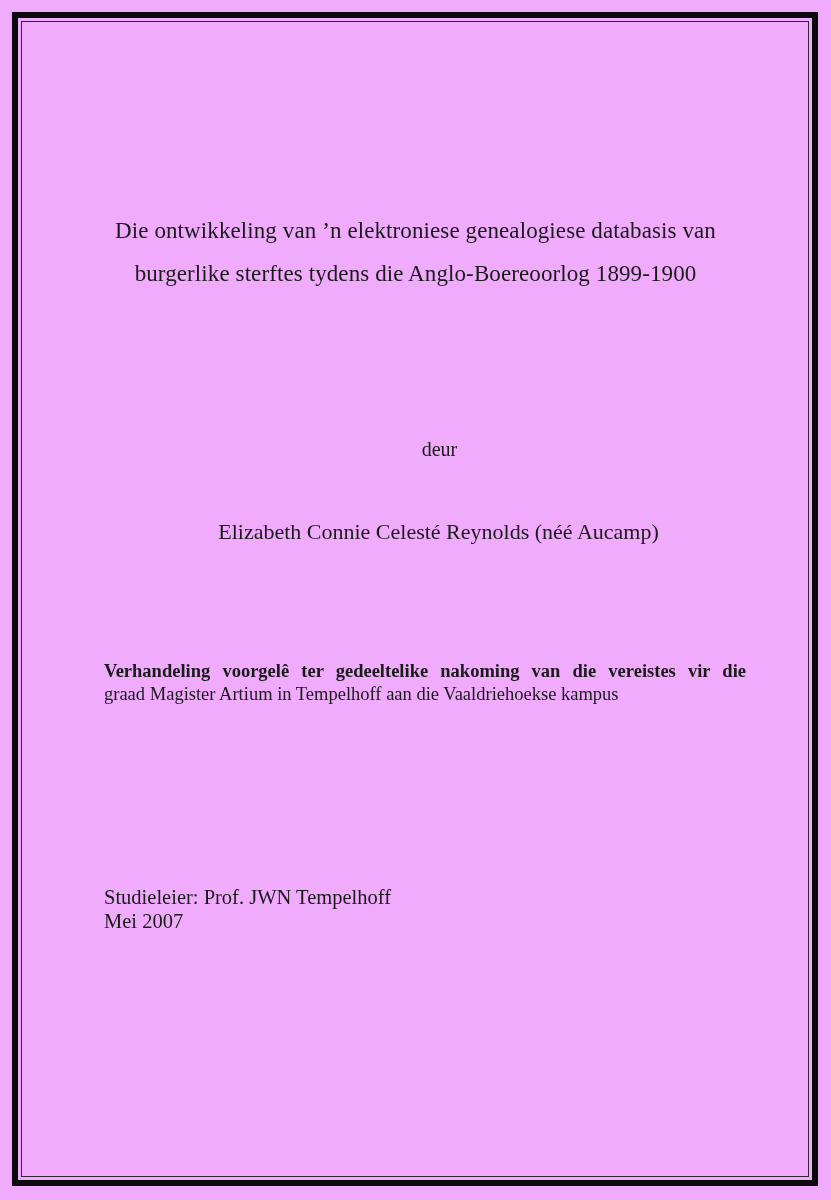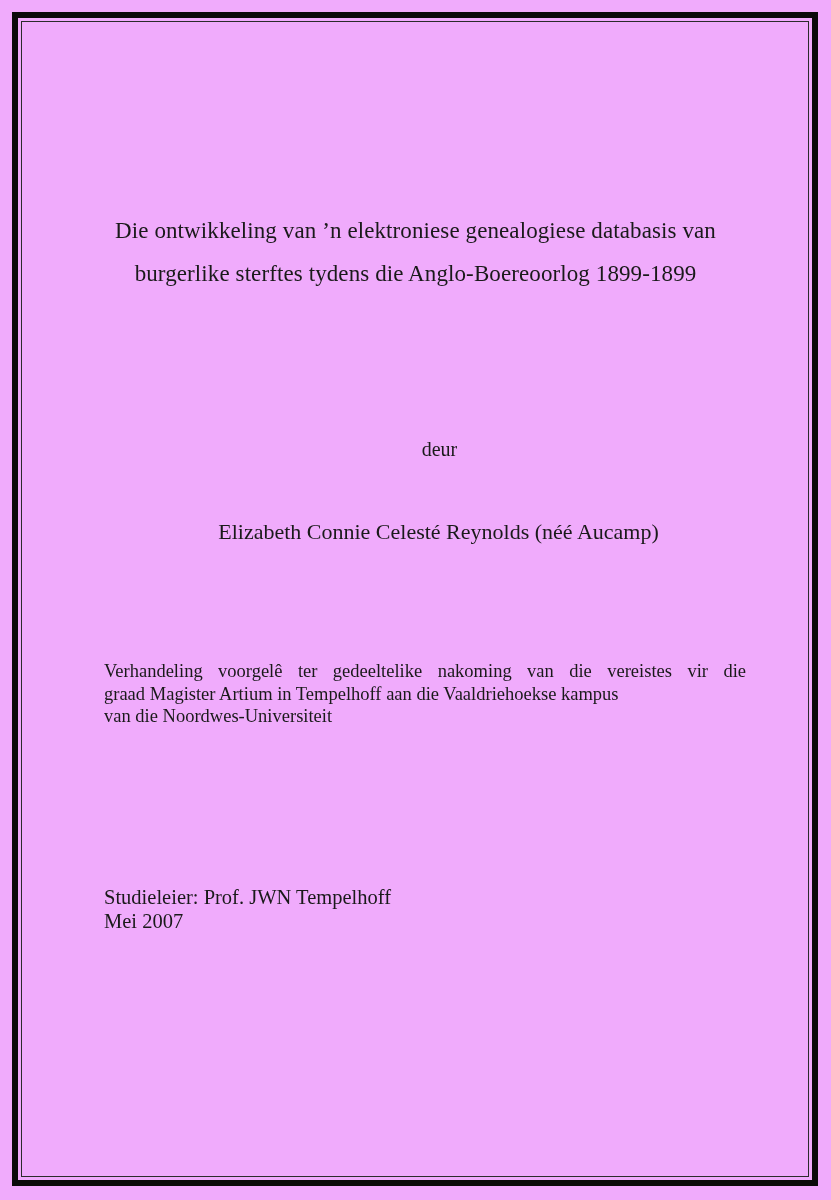--- a/index.html
+++ b/index.html
@@ -60,20 +60,21 @@
     position: absolute;
     left: 104px; top: 660px;
     width: 642px;
     font-size: 18.5px;
     line-height: 22.5px;
   }
   .stmt-justified {
     text-align: justify;
     text-align-last: justify;
     white-space: nowrap;
+    font-weight: bold;
   }
   .italic { }
   .supervisor-block {
     position: absolute;
     left: 104px; top: 886px;
     font-size: 20.5px;
     line-height: 23.5px;
   }
   .logo {
     position: absolute;
@@ -91,31 +92,30 @@
 </head>
 <body>
 
 <div class="page">
 
   <div class="frame-outer"></div>
   <div class="frame-inner"></div>
 
   <div class="thesis-title">
     <div>Die ontwikkeling van ’n elektroniese genealogiese databasis van</div>
-    <div>burgerlike sterftes tydens die Anglo-Boereoorlog 1899-1899</div>
+    <div>burgerlike sterftes tydens die Anglo-Boereoorlog 1899-1900</div>
   </div>
 
   <div class="by-word">deur</div>
 
   <div class="author-name">Elizabeth Connie Celesté Reynolds (néé Aucamp)</div>
 
   <div class="statement">
     <div class="stmt-justified">Verhandeling voorgelê ter gedeeltelike nakoming van die vereistes vir die</div>
     <div><span>graad </span><span class="italic">Magister Artium</span><span> in Tempelhoff aan die Vaaldriehoekse kampus</span></div>
-    <div>van die Noordwes-Universiteit</div>
   </div>
 
   <div class="supervisor-block">
     <div>Studieleier: Prof. JWN Tempelhoff</div>
     <div>Mei 2007</div>
   </div>
 
 
 </div>
 

